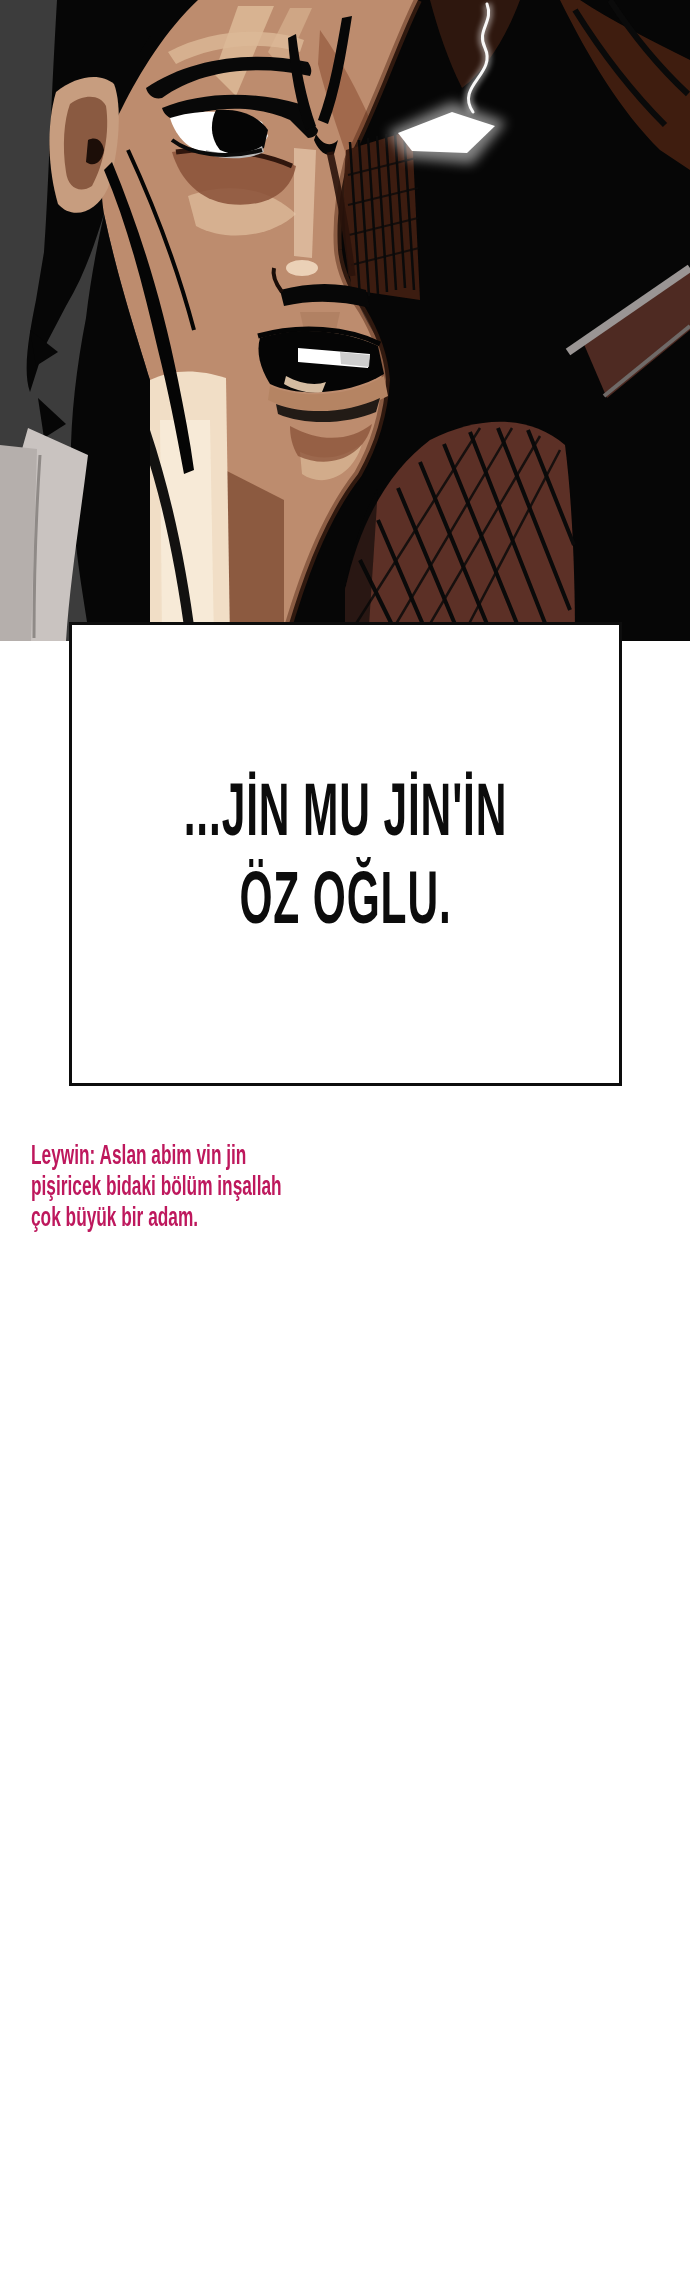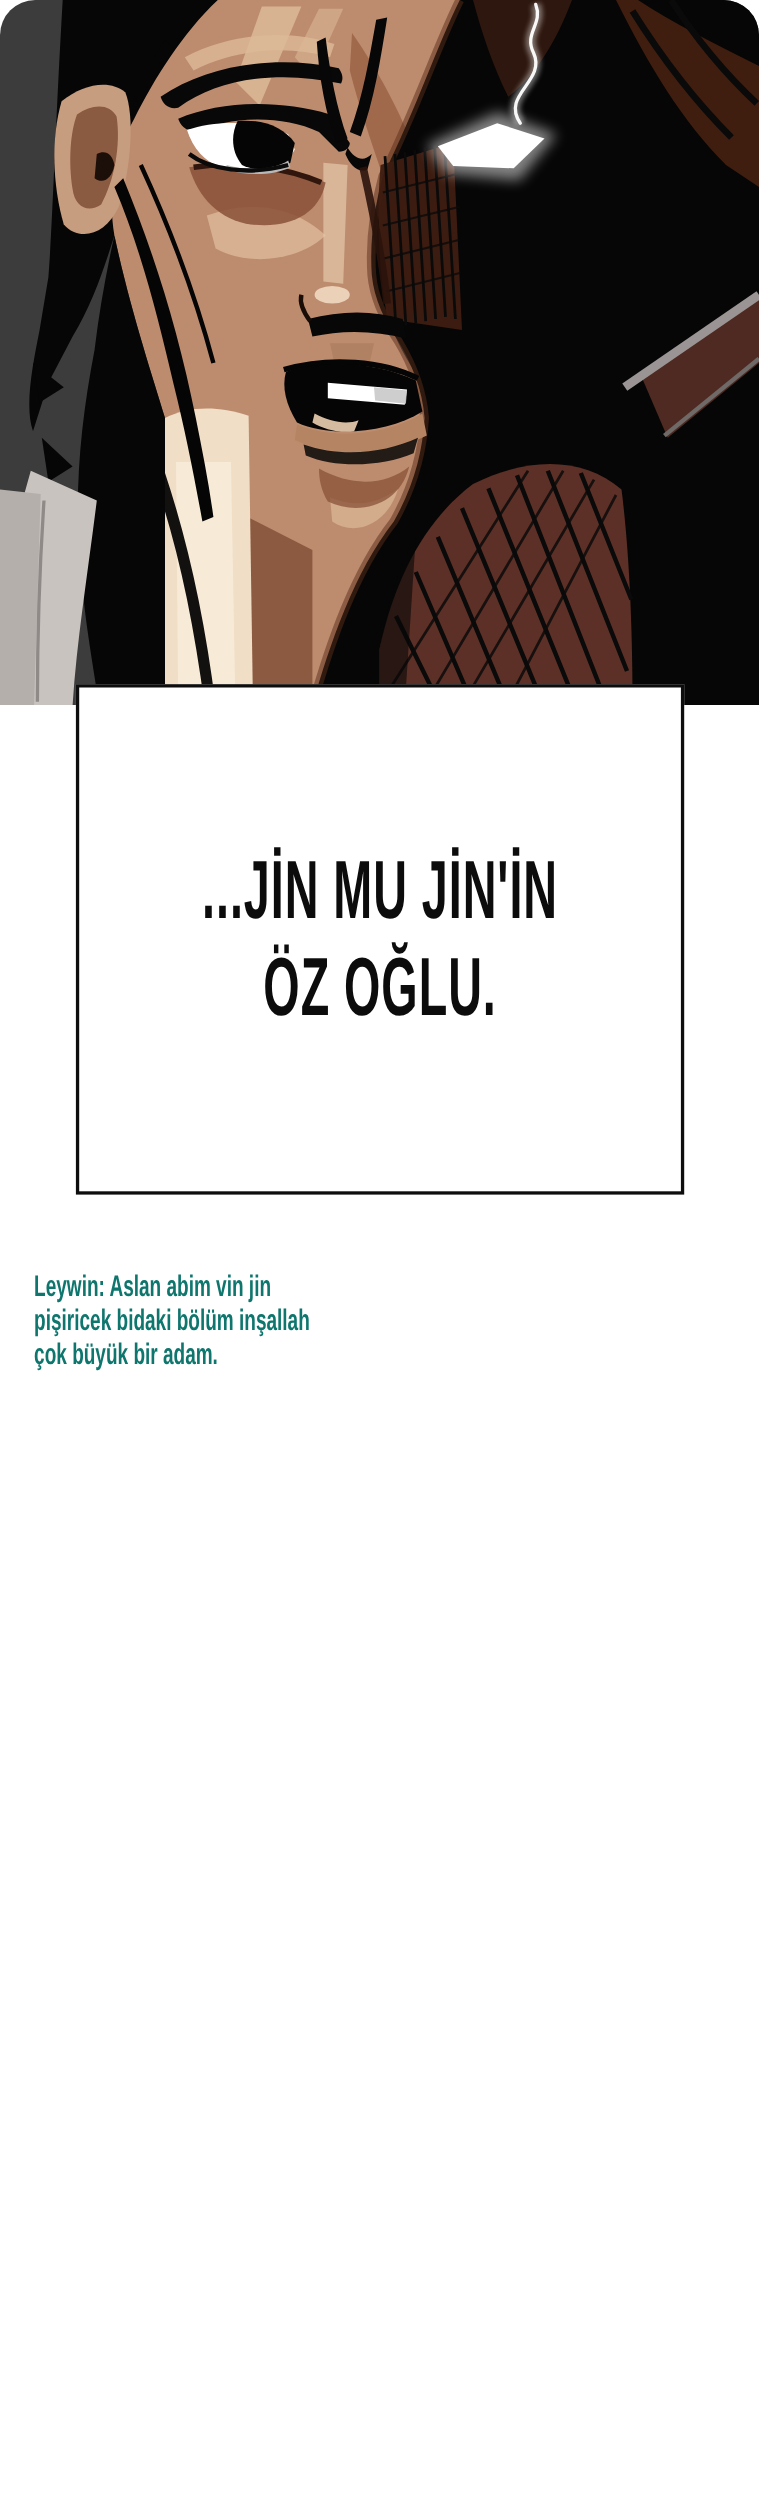--- a/index.html
+++ b/index.html
@@ -3,21 +3,20 @@
 <meta charset="utf-8">
 <style>
   html, body { margin:0; padding:0; background:#ffffff; }
   .page {
     position: relative;
     width: 690px;
     height: 2288px;
     background: #ffffff;
     overflow: hidden;
     font-family: "Liberation Sans", sans-serif;
-    border-radius: 32px;
   }
   .artwork {
     position: absolute;
     top: 0; left: 0;
     width: 690px; height: 641px;
   }
   .artwork svg { display:block; }
   .speech-box {
     position: absolute;
     left: 69px; top: 622px;
@@ -38,24 +37,23 @@
     font-size: 50px;
     line-height: 88px;
     letter-spacing: 1px;
     color: #0c0c0c;
     transform: scale(0.85, 1.5);
     white-space: nowrap;
   }
   .note {
     position: absolute;
     left: 31px; top: 1140px;
-    color: #0f766e;
+    color: #be185d;
     font-weight: 700;
     font-size: 27px;
-    margin-top: 14px;
   }
   .note-line {
     display: block;
     line-height: 31px;
     transform: scaleX(0.64);
     transform-origin: 0 50%;
     white-space: nowrap;
   }
 </style>
 </head>

